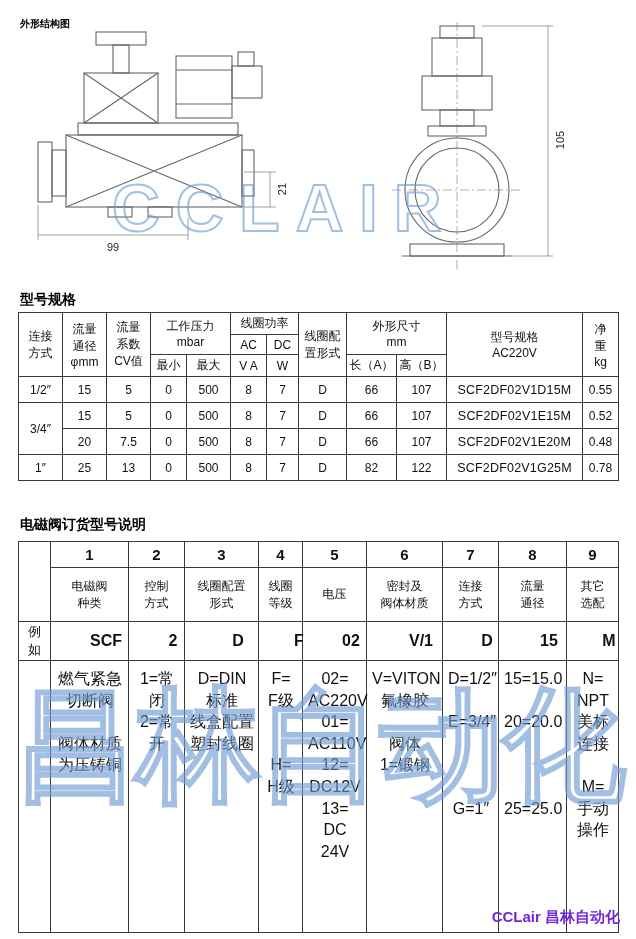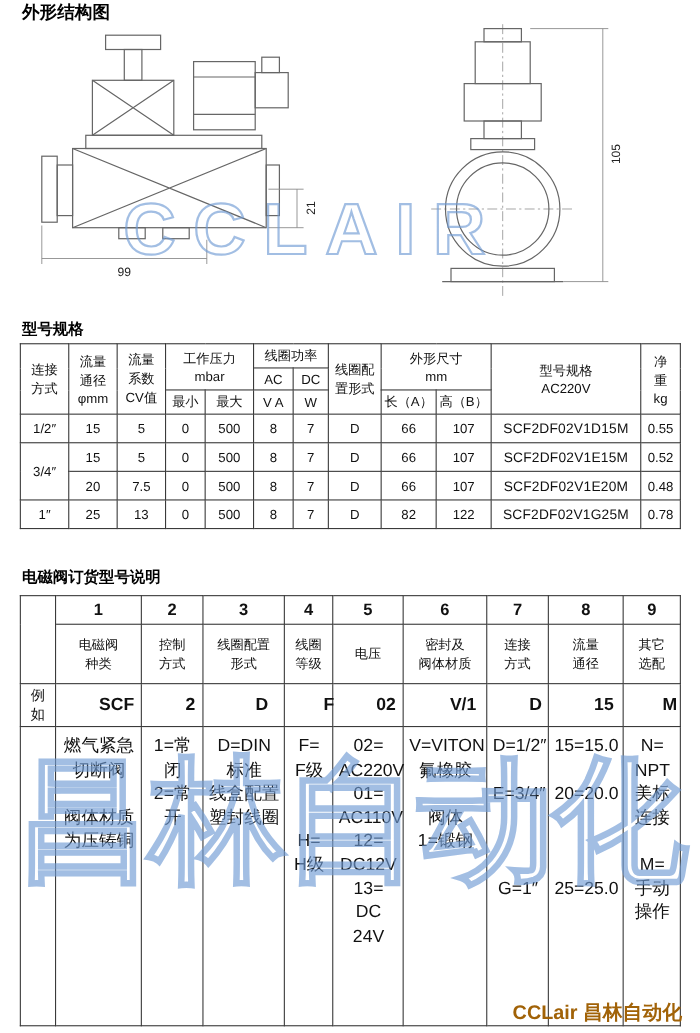--- a/index.html
+++ b/index.html
@@ -1,21 +1,21 @@
 <!DOCTYPE html>
 <html><head>
 <meta charset="utf-8">
 <style>
   * { margin:0; padding:0; box-sizing:border-box; }
   html,body { background:#fff; }
   body { font-family:"Liberation Sans","DejaVu Sans",sans-serif; color:#111; }
   .page { position:relative; width:636px; height:939px; background:#fff; overflow:hidden; }
 
   .sec-title { position:absolute; font-weight:bold; color:#000; }
-  .title1 { left:20px; top:1px;  font-size:16px; }
+  .title1 { left:20px; top:17px;  font-size:10px; }
   .title2 { left:20px; top:291px; font-size:14px; }
   .title3 { left:20px; top:516px; font-size:14px; }
 
   .drawings { position:absolute; left:0; top:20px; width:579px; height:268px; }
   .svg-left  { position:absolute; left:18px;  top:2px; }
   .svg-right { position:absolute; left:352px; top:0px; }
 
   
   .wm { position:absolute; pointer-events:none; z-index:6; font-weight:bold;
         color:transparent; -webkit-text-stroke:2px rgba(112,155,212,0.65);
@@ -39,22 +39,22 @@
   .order { position:absolute; left:18px; top:541px; width:600px; border:1.5px solid #333; }
   .order tr.num-row th   { height:26px; font-weight:bold; font-size:15px; }
   .order tr.title-row th { height:54px; font-size:12px; }
   .order tr.example-row td,
   .order tr.example-row th { height:34px; }
   .order tr.example-row td.ex { font-weight:bold; font-size:16px;padding-left:35px; }
   .order tr.desc-row td { height:272px; vertical-align:top; text-align:center;
                           padding:7px 4px 4px 5px; font-size:16px; line-height:1.35; }
   .order .example-label { font-size:13px; }
 
-  .footer { position:absolute; right:16px; top:908px; font-size:18px;
-            font-weight:bold; color:#a16207; z-index:7; }
+  .footer { position:absolute; right:16px; top:908px; font-size:15px;
+            font-weight:bold; color:#6d28d9; z-index:7; }
 
   svg text { font-family:"Liberation Sans","DejaVu Sans",sans-serif; }
 </style>
 </head>
 <body>
 
 <div class="page">
 
   <div class="sec-title title1">外形结构图</div>
 

